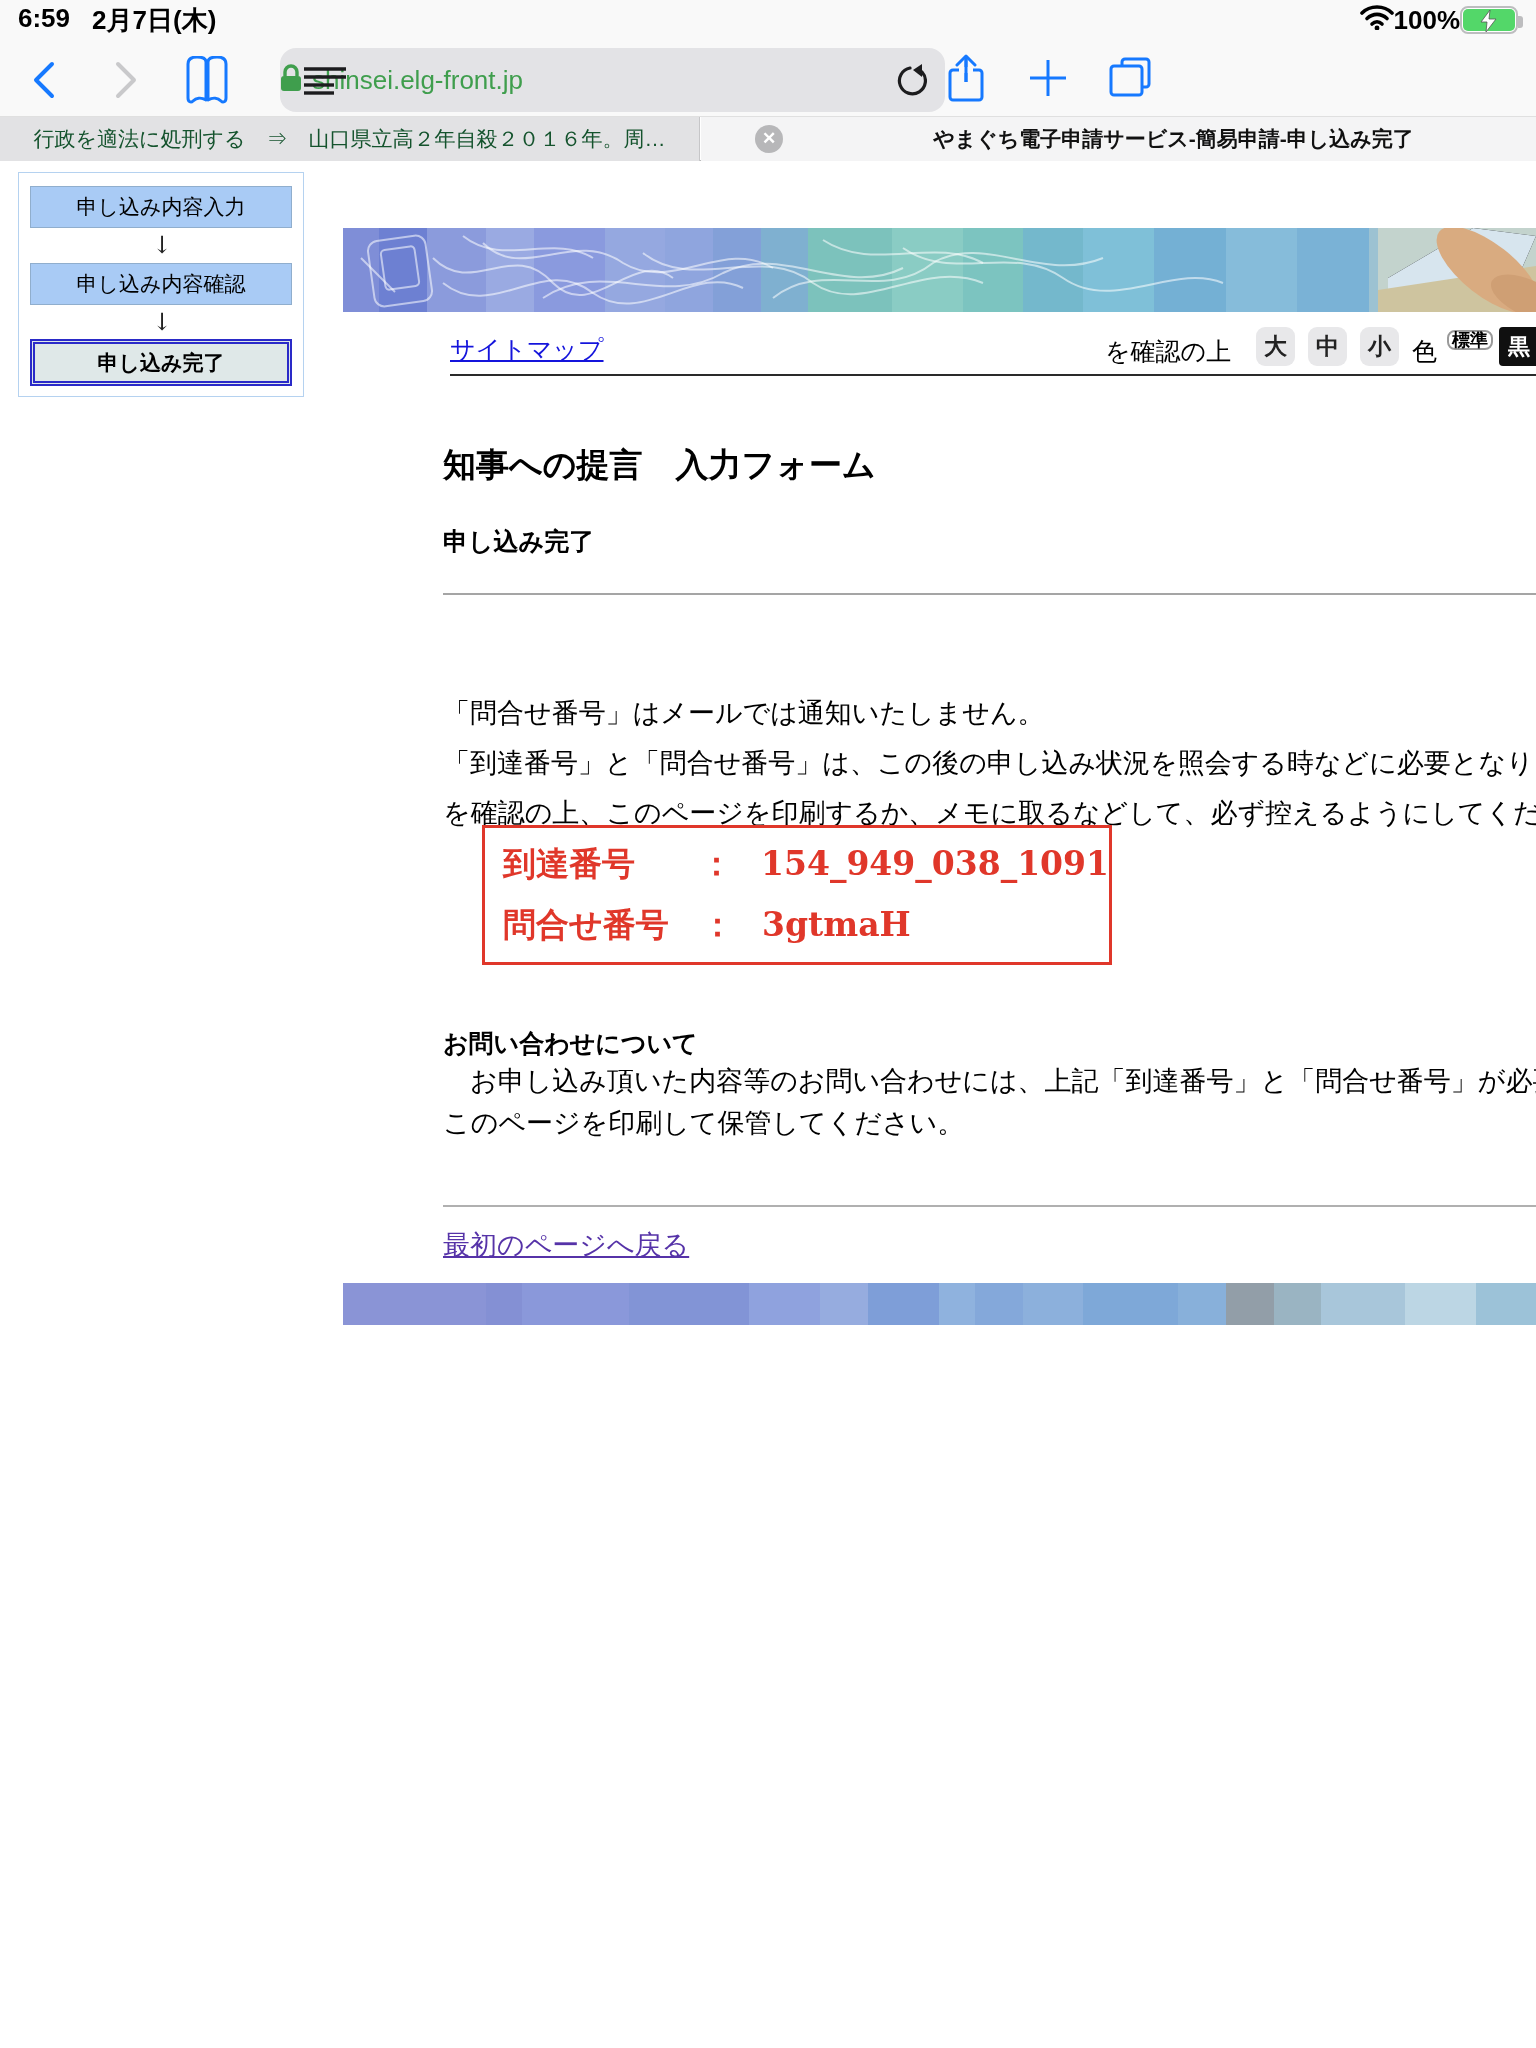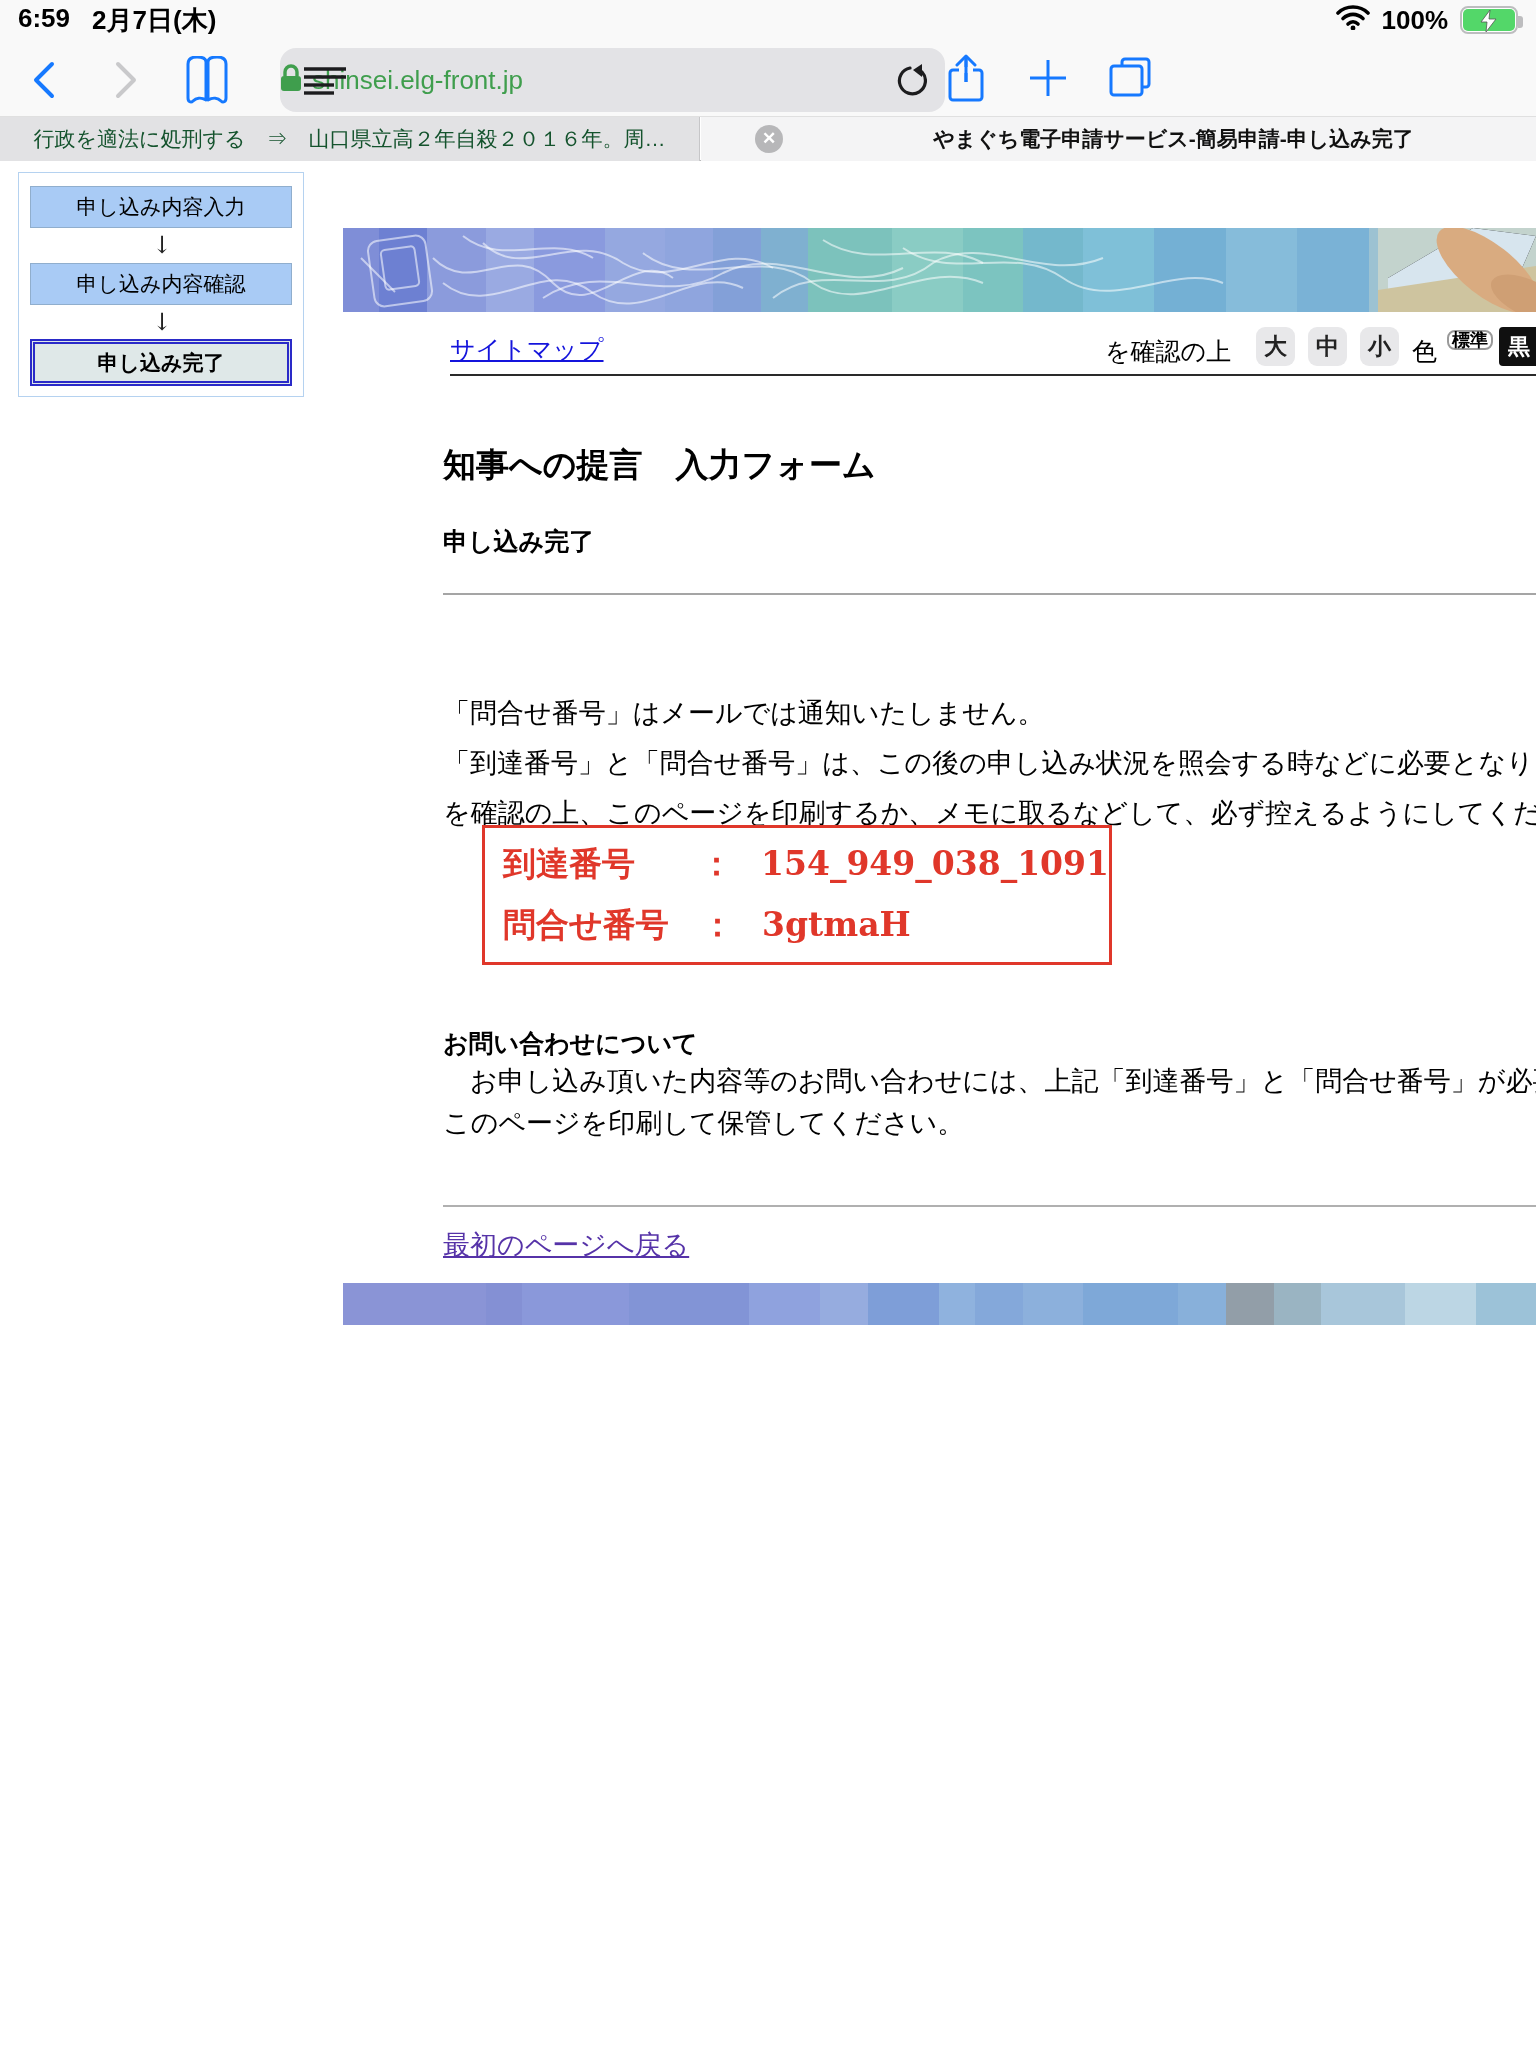--- a/index.html
+++ b/index.html
@@ -6,21 +6,21 @@
   .screen{position:relative;width:1536px;height:2048px;background:#ffffff;overflow:hidden;
           font-family:"Liberation Sans",sans-serif;color:#000;}
   .abs{position:absolute;}
   .serif{font-family:"DejaVu Serif","Liberation Serif",serif;}
 
   
   .status-bar{left:0;top:0;width:1536px;height:40px;background:#f9f9f9;
               display:flex;align-items:center;justify-content:space-between;
               padding:0 18px;box-sizing:border-box;font-size:26px;font-weight:600;}
   .status-left{display:flex;gap:22px;align-items:flex-start;}
-  .status-right{display:flex;gap:12px;align-items:center;}
+  .status-right{display:flex;align-items:center;}
   .battery{position:relative;width:58px;height:28px;border:2px solid #bdbdbf;border-radius:8px;
            background:#fff;box-sizing:border-box;}
   .battery-fill{position:absolute;left:1px;top:1px;bottom:1px;right:1px;background:#53d769;border-radius:5px;}
   .battery-nub{position:absolute;right:-7px;top:8px;width:5px;height:12px;background:#bdbdbf;
                border-radius:0 3px 3px 0;}
 
   
   .toolbar{left:0;top:40px;width:1536px;height:76px;background:#f9f9f9;}
   .tool-icon{position:absolute;display:flex;align-items:center;justify-content:center;}
   .addr-bar{position:absolute;left:280px;top:8px;width:665px;height:64px;background:#e3e3e6;

